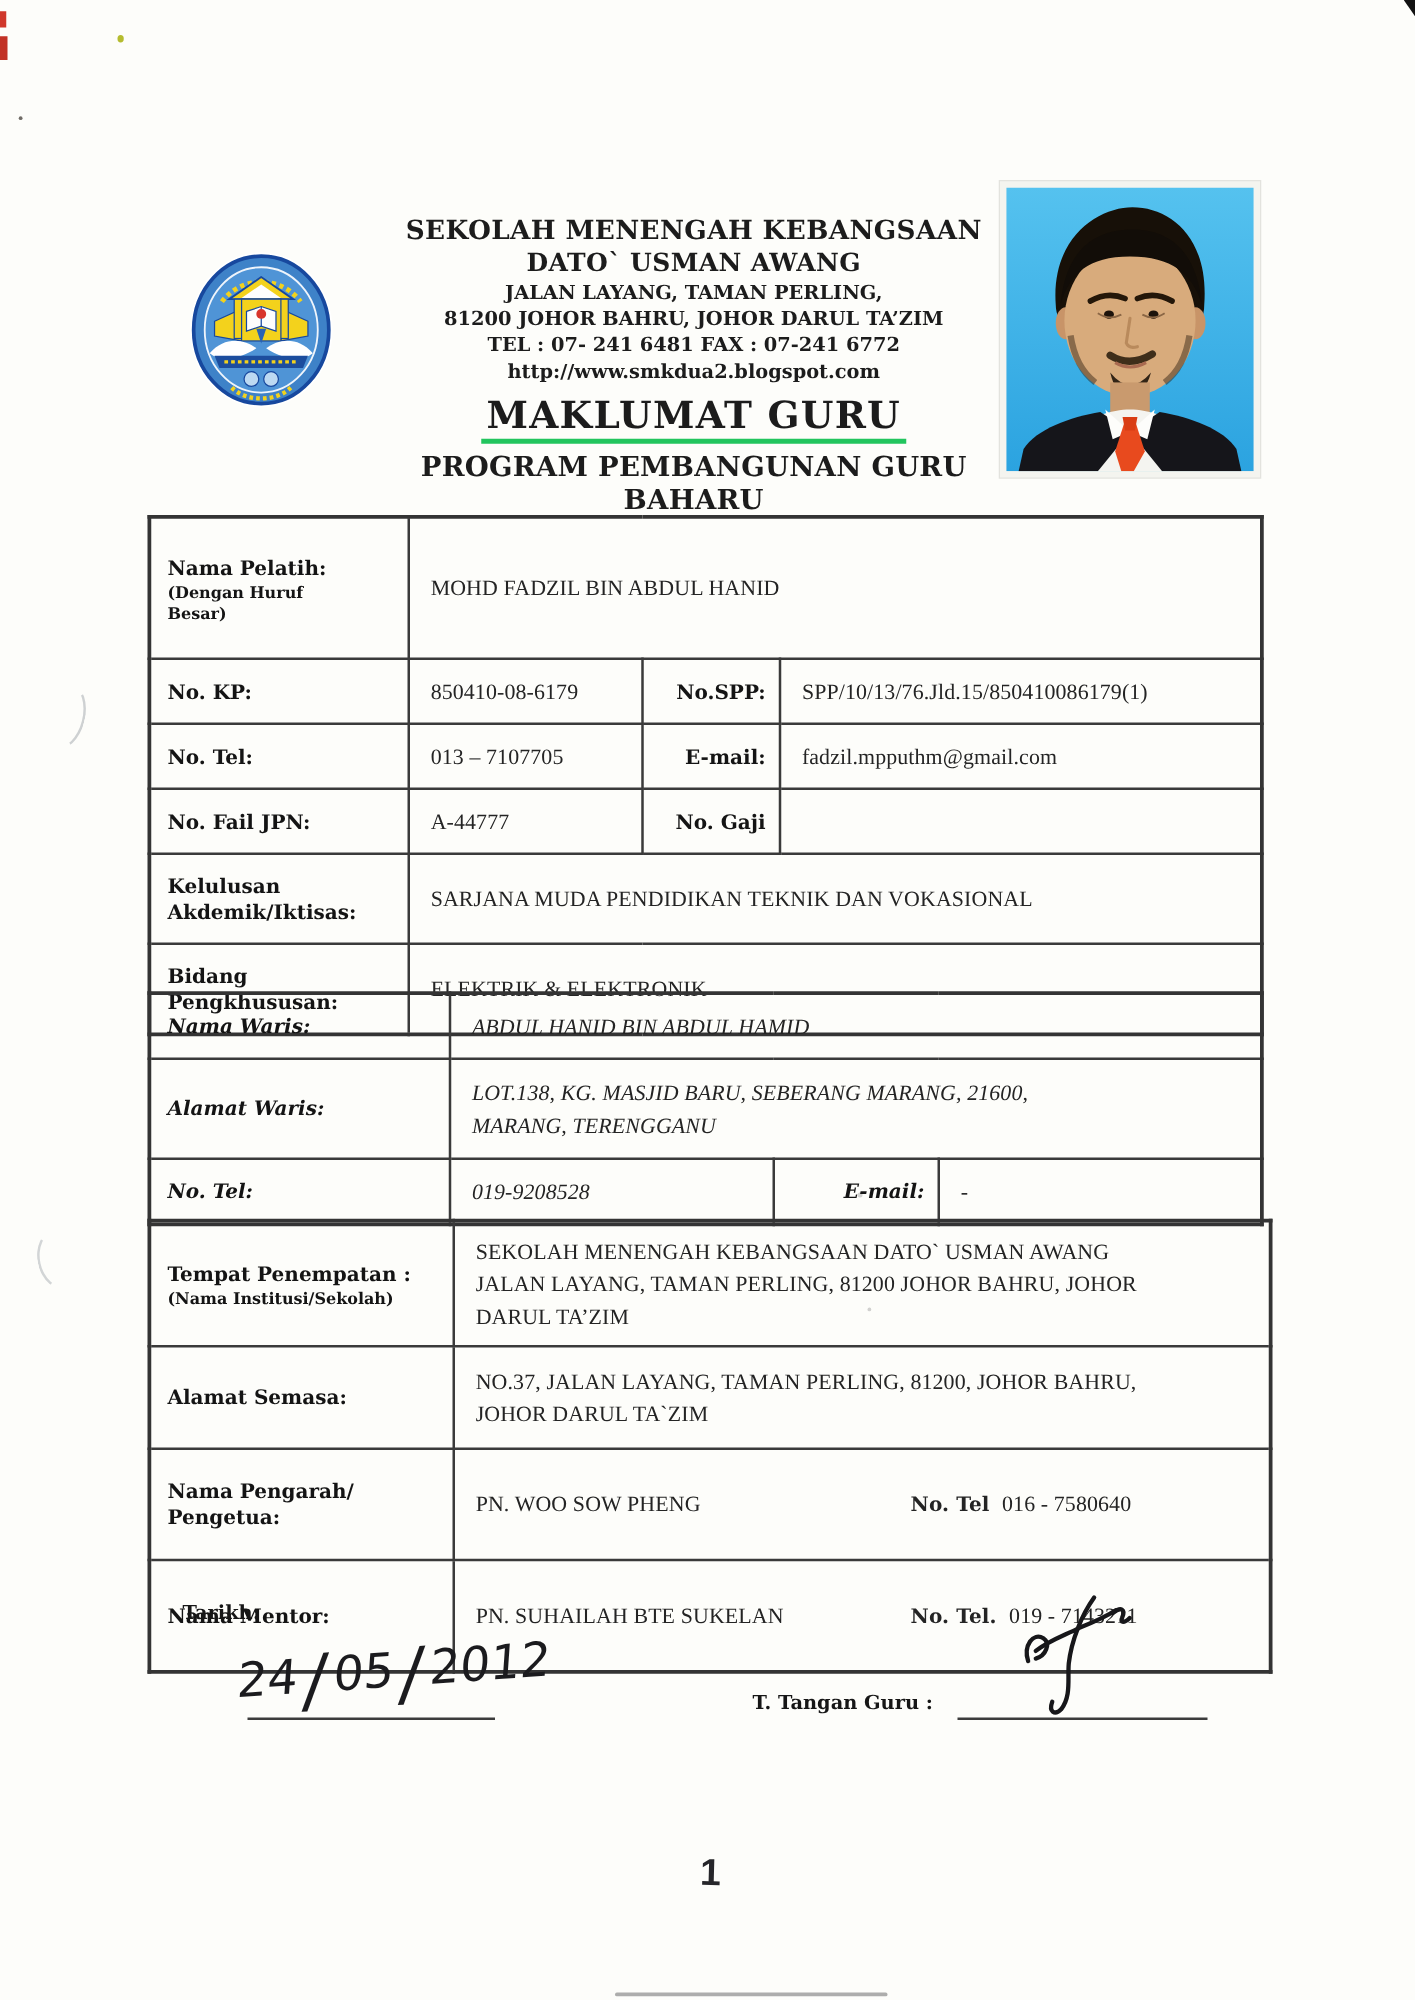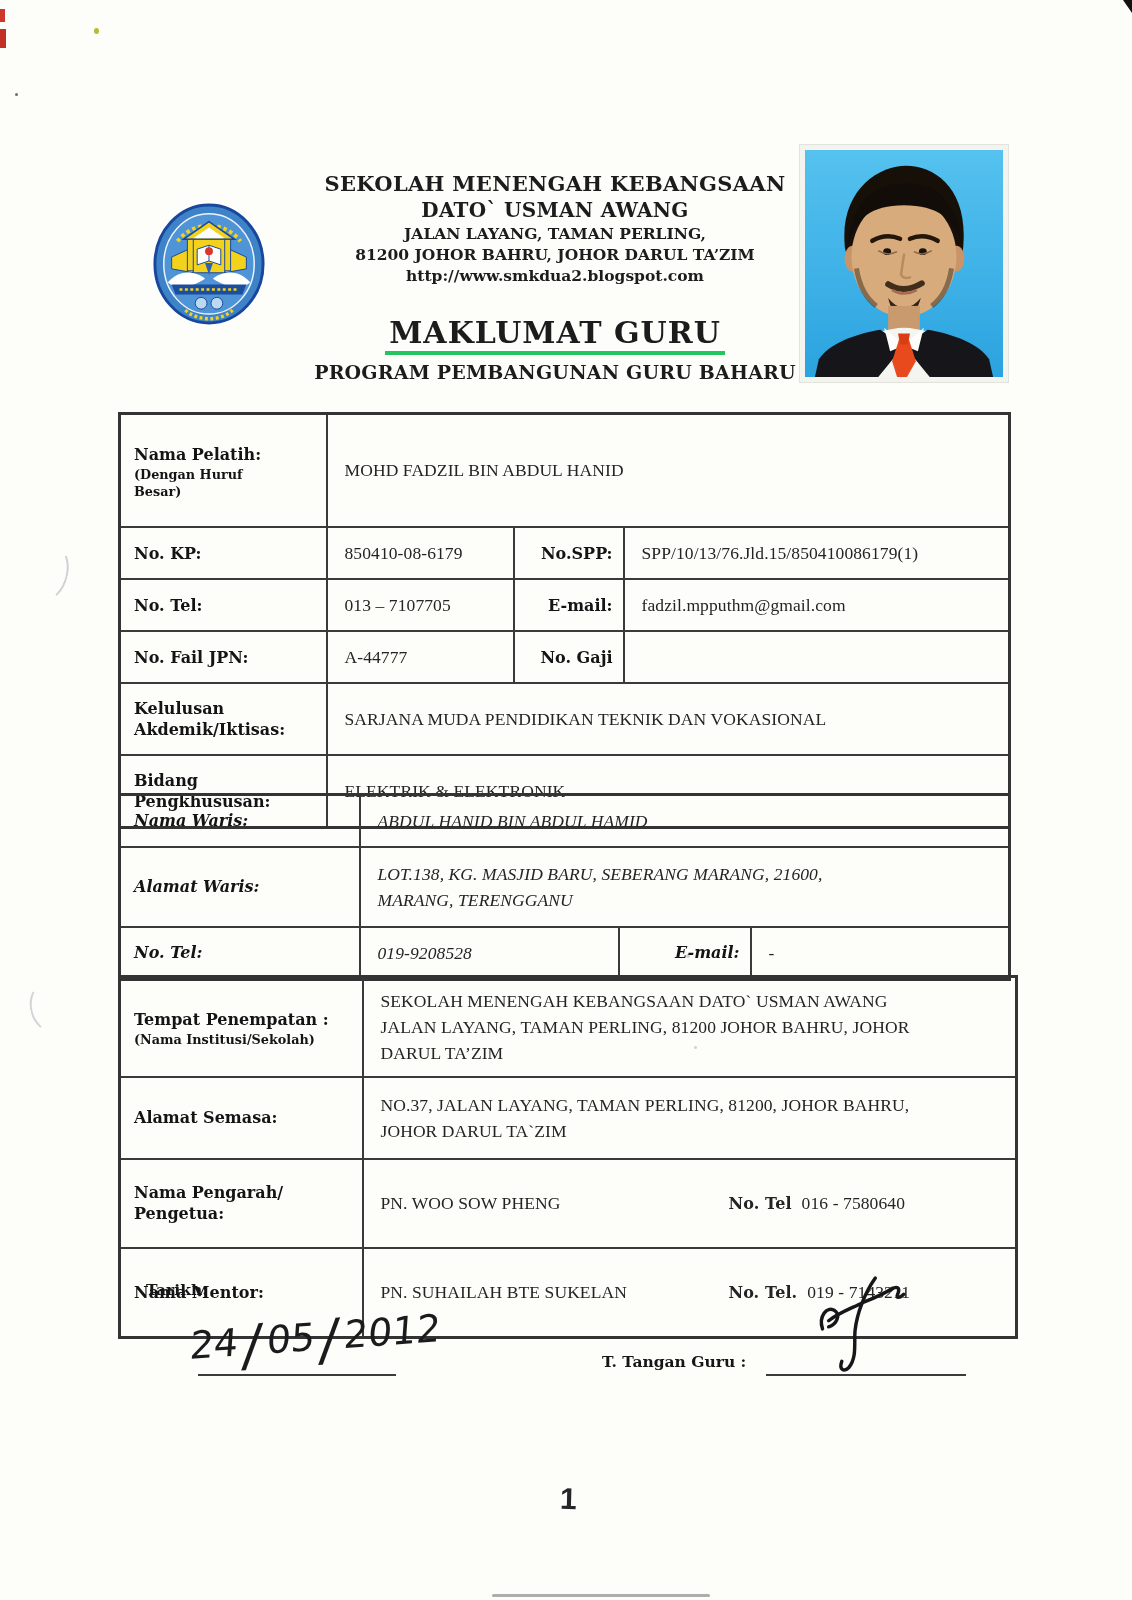--- a/index.html
+++ b/index.html
@@ -10,21 +10,21 @@
   }
   
   .crest{position:absolute;left:150px;top:200px;width:118px;height:128px;}
   .head-text{position:absolute;left:285px;top:171px;width:540px;text-align:center;}
   .h-l1{font-size:21px;font-weight:bold;line-height:26px;letter-spacing:.3px;}
   .h-l2{font-size:20px;font-weight:bold;line-height:26px;letter-spacing:.3px;}
   .h-sm{font-size:15.5px;font-weight:bold;line-height:21px;}
   .title-wrap{position:absolute;left:285px;top:315px;width:540px;text-align:center;}
   .title-main{display:inline-block;font-size:30px;font-weight:bold;letter-spacing:1px;
     border-bottom:4px solid #22c55e;padding:0 4px 1px 4px;}
-  .title-sub{font-size:19px;font-weight:bold;margin-top:6px;letter-spacing:.2px;}
+  .title-sub{font-size:22px;font-weight:bold;margin-top:6px;letter-spacing:.2px;}
   .photo{position:absolute;left:800px;top:145px;width:208px;height:237px;
     background:#f4f4ef;box-shadow:0 0 0 1px #e3e3de;padding:5px;box-sizing:border-box;}
   .photo svg{width:100%;height:100%;display:block;}
   
   table.frm{position:absolute;left:118px;border-collapse:collapse;table-layout:fixed;
     border:3px solid #343434;}
   table.frm td{border:2.4px solid #3a3a3a;vertical-align:middle;overflow:hidden;}
   .lab{font-weight:bold;font-size:16px;color:#141414;padding:4px 8px 4px 13px;
     white-space:pre-line;line-height:1.32;}
   .lab .sub{display:block;font-size:12.8px;margin-top:2px;}
@@ -103,20 +103,21 @@
       <circle cx="68" cy="105" r="6" fill="#bcd9f2" stroke="#17489e"></circle>
       <path d="M36,112 A30,22 0 0 0 84,112" fill="none" stroke="#f3d21c" stroke-width="3.5" stroke-dasharray="3 2.5"></path>
     </svg>
   </div>
 
   <div class="head-text">
     <div class="h-l1">SEKOLAH MENENGAH KEBANGSAAN</div>
     <div class="h-l2">DATO` USMAN AWANG</div>
     <div class="h-sm">JALAN LAYANG, TAMAN PERLING,</div>
     <div class="h-sm">81200 JOHOR BAHRU, JOHOR DARUL TA’ZIM</div>
+    <div class="h-sm">TEL : 07- 241 6481 FAX  : 07-241 6772</div>
     <div class="h-sm">http://www.smkdua2.blogspot.com</div>
   </div>
 
   <div class="title-wrap">
     <span class="title-main">MAKLUMAT GURU</span>
     <div class="title-sub">PROGRAM PEMBANGUNAN GURU BAHARU</div>
   </div>
 
   <div class="photo">
     <svg viewBox="0 0 200 230" preserveAspectRatio="none">

